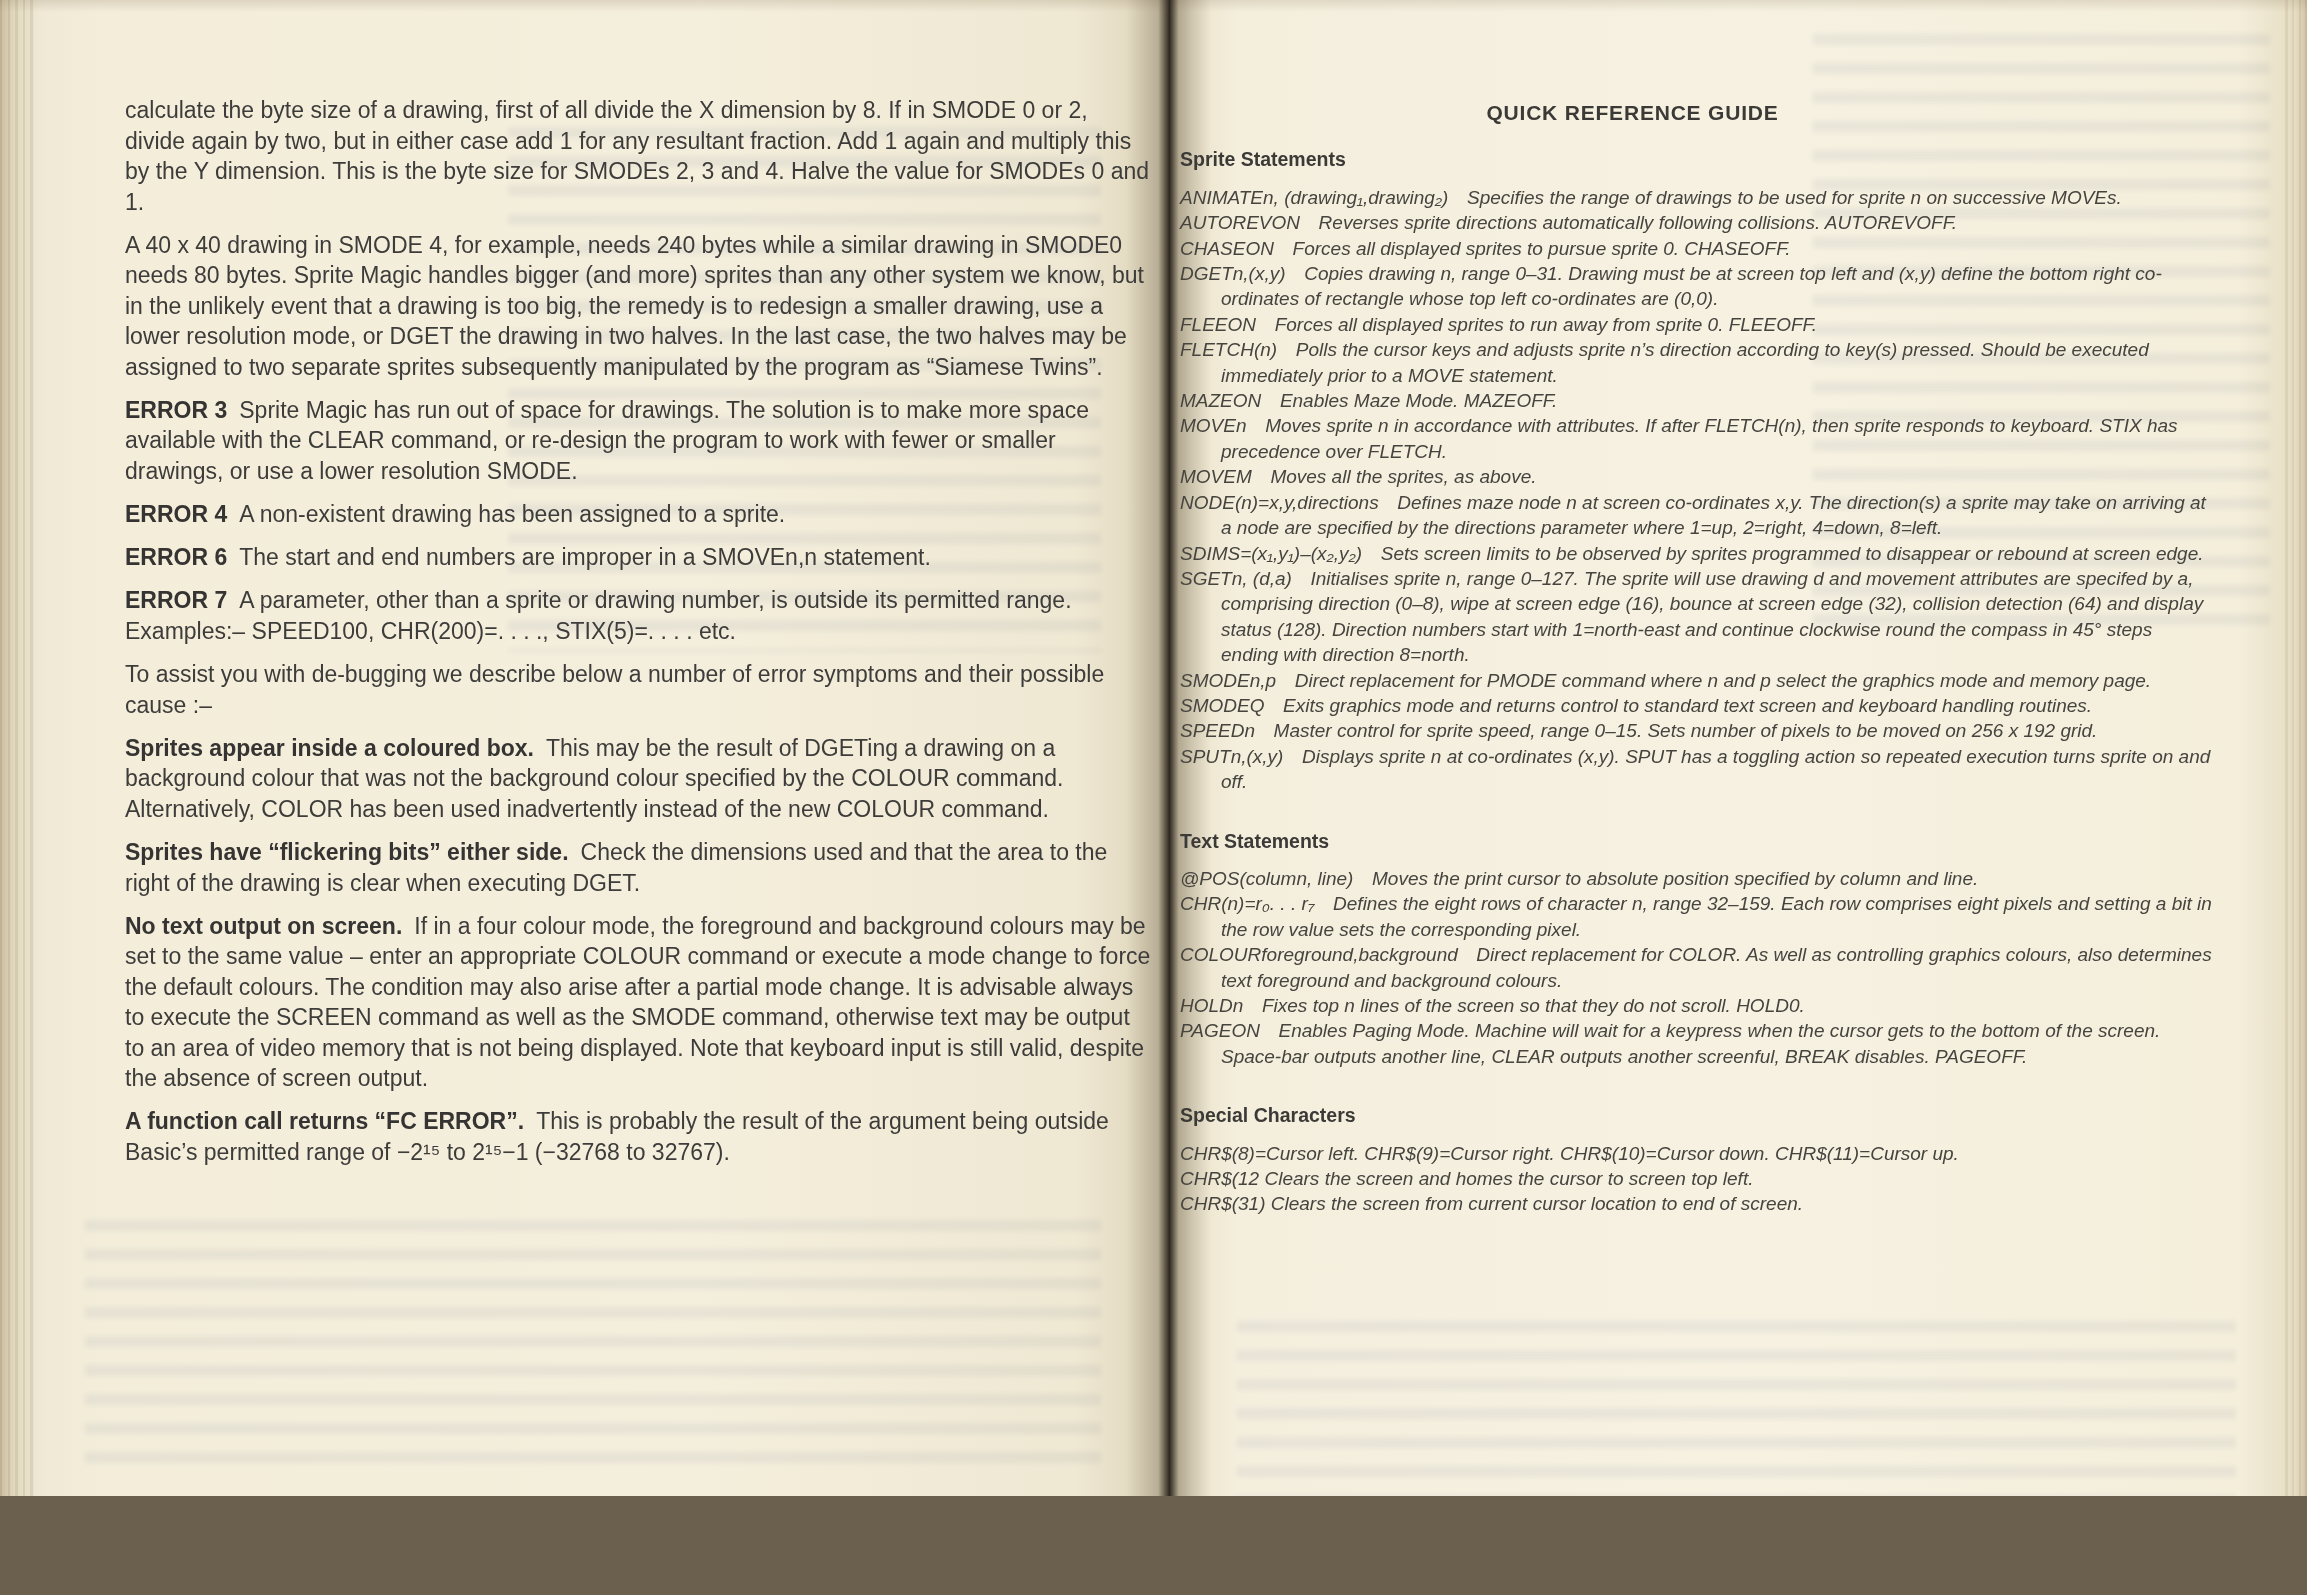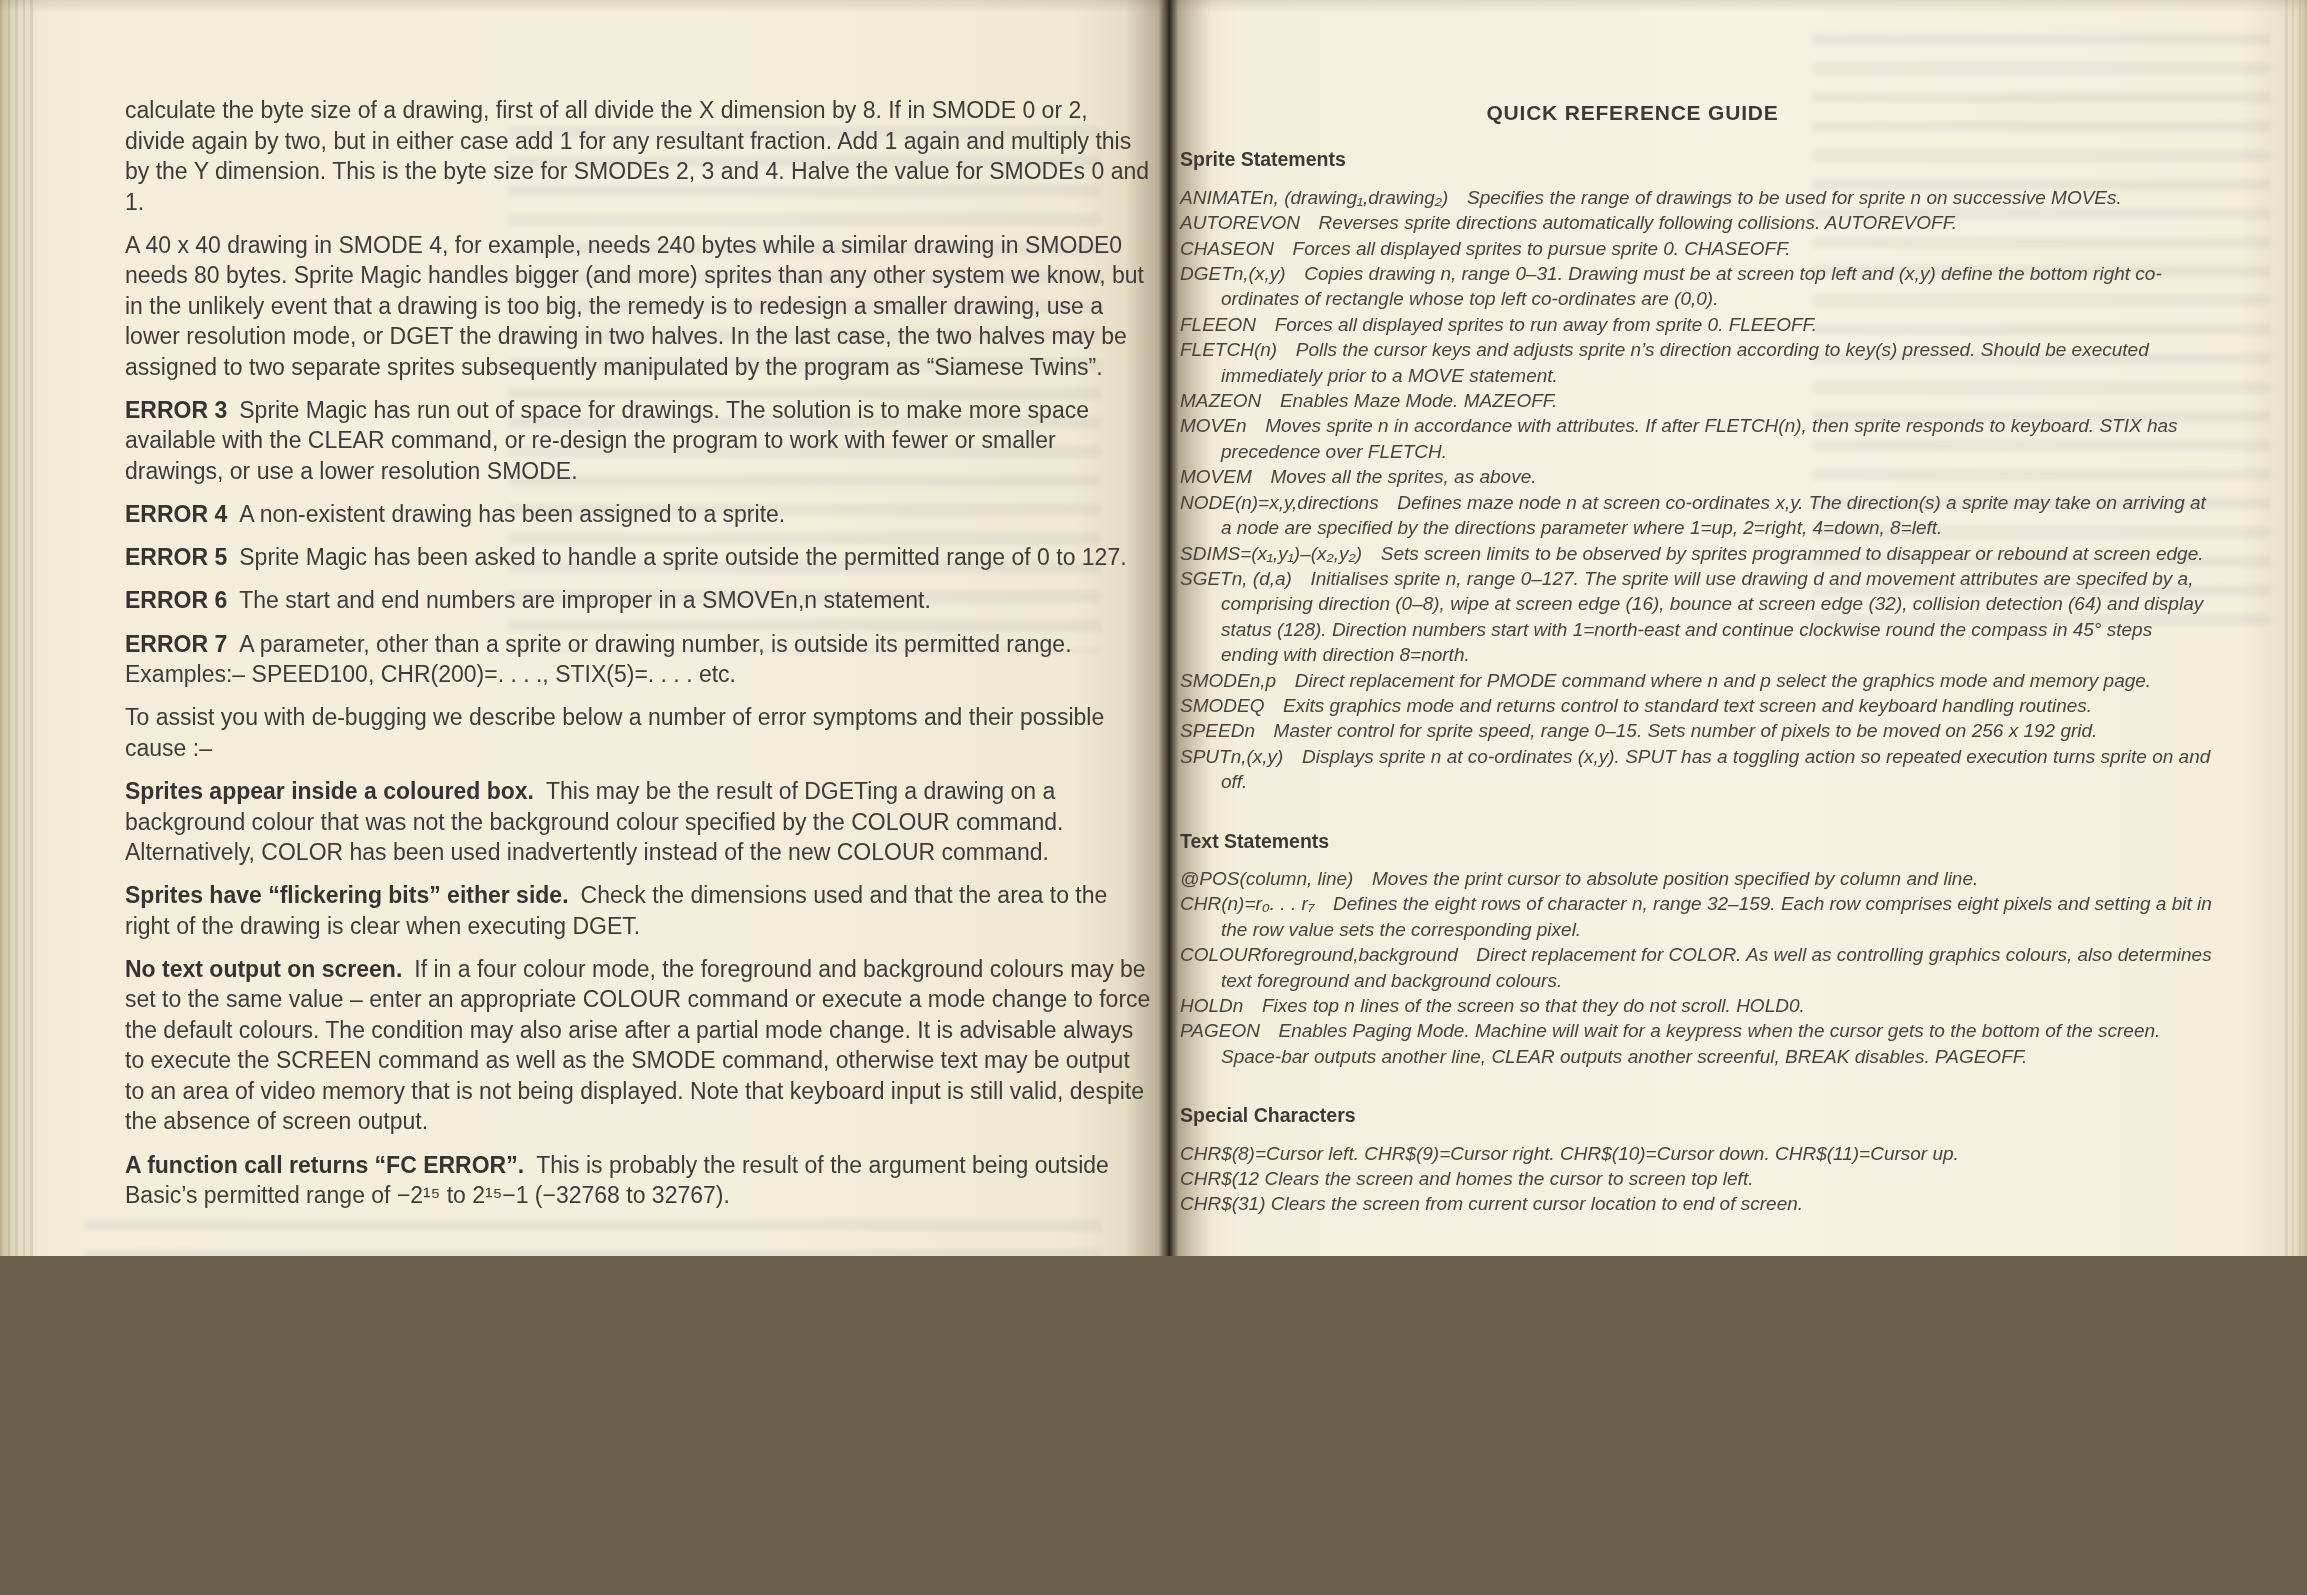--- a/index.html
+++ b/index.html
@@ -1,17 +1,17 @@
 <!DOCTYPE html>
 <html style="font-size:13.6px"><head>
 <meta charset="utf-8">
 <style>
   html,body{margin:0;padding:0;background:#6b604e;}
   #scan{
-    position:relative;width:2307px;height:1256px;overflow:hidden;
+    position:relative;width:2307px;height:1496px;overflow:hidden;
     font-family:"Liberation Sans",sans-serif;
     background:#efe8d4;
   }
   
   .page{position:absolute;top:0;height:1596px;}
   #page-left{
     left:0;width:1169px;
     background:
       linear-gradient(90deg, #c9bc9e 0px, #e4dcc3 15.2px, #f0e9d6 41px, #f3edda 102px, #f4eedc 60%, #efe8d3 92%, #ded4ba 99%, #cfc3a5 100%),
       #f3edda;
@@ -115,21 +115,20 @@
 
   <div id="edge-left"></div>
   <div id="edge-right"></div>
   <div id="gutter"></div>
 
   <div id="left-text">
       <p>calculate the byte size of a drawing, first of all divide the X dimension by 8. If in SMODE 0 or 2, divide again by two, but in either case add 1 for any resultant fraction.  Add 1 again and multiply this by the Y dimension.  This is the byte size for SMODEs 2, 3 and 4.  Halve the value for SMODEs 0 and 1.</p>
       <p>A 40 x 40 drawing in SMODE 4, for example, needs 240 bytes while a similar drawing in SMODE0 needs 80 bytes.  Sprite Magic handles bigger (and more) sprites than any other system we know, but in the unlikely event that a drawing is too big, the remedy is to redesign a smaller drawing, use a lower resolution mode, or DGET the drawing in two halves.  In the last case, the two halves may be assigned to two separate sprites subsequently manipulated by the program as “Siamese Twins”.</p>
       <p><span class="lead">ERROR 3</span>Sprite Magic has run out of space for drawings.  The solution is to make more space available with the CLEAR command, or re-design the program to work with fewer or smaller drawings, or use a lower resolution SMODE.</p>
       <p><span class="lead">ERROR 4</span>A non-existent drawing has been assigned to a sprite.</p>
-      <p><span class="lead">ERROR 5</span>Sprite Magic has been asked to handle a sprite outside the permitted range of 0 to 127.</p>
       <p><span class="lead">ERROR 6</span>The start and end numbers are improper in a SMOVEn,n statement.</p>
       <p><span class="lead">ERROR 7</span>A parameter, other than a sprite or drawing number, is outside its permitted range. Examples:– SPEED100,  CHR(200)=. . . .,  STIX(5)=. . . . etc.</p>
       <p>To assist you with de-bugging we describe below a number of error symptoms and their possible cause :–</p>
       <p><span class="lead">Sprites appear inside a coloured box.</span>This may be the result of  DGETing  a drawing on a background colour that was not the background colour specified by the COLOUR command. Alternatively, COLOR has been used inadvertently instead of the new COLOUR command.</p>
       <p><span class="lead">Sprites have “flickering bits” either side.</span>Check the dimensions used and that the area to the right of the drawing is clear when executing DGET.</p>
       <p><span class="lead">No text output on screen.</span>If in a four colour mode, the foreground and background colours may be set to the same value – enter an appropriate COLOUR command or execute a mode change to force the default colours.  The condition may also arise after a partial mode change. It is advisable always to execute the SCREEN command as well as the SMODE command, otherwise text may be output to an area of video memory that is not being displayed. Note that keyboard input is still valid, despite the absence of screen output.</p>
       <p><span class="lead">A function call returns “FC ERROR”.</span>This is probably the result of the argument being outside Basic’s permitted range of −2¹⁵ to 2¹⁵−1  (−32768 to 32767).</p>
     </div>
 
   <div id="right-text">

